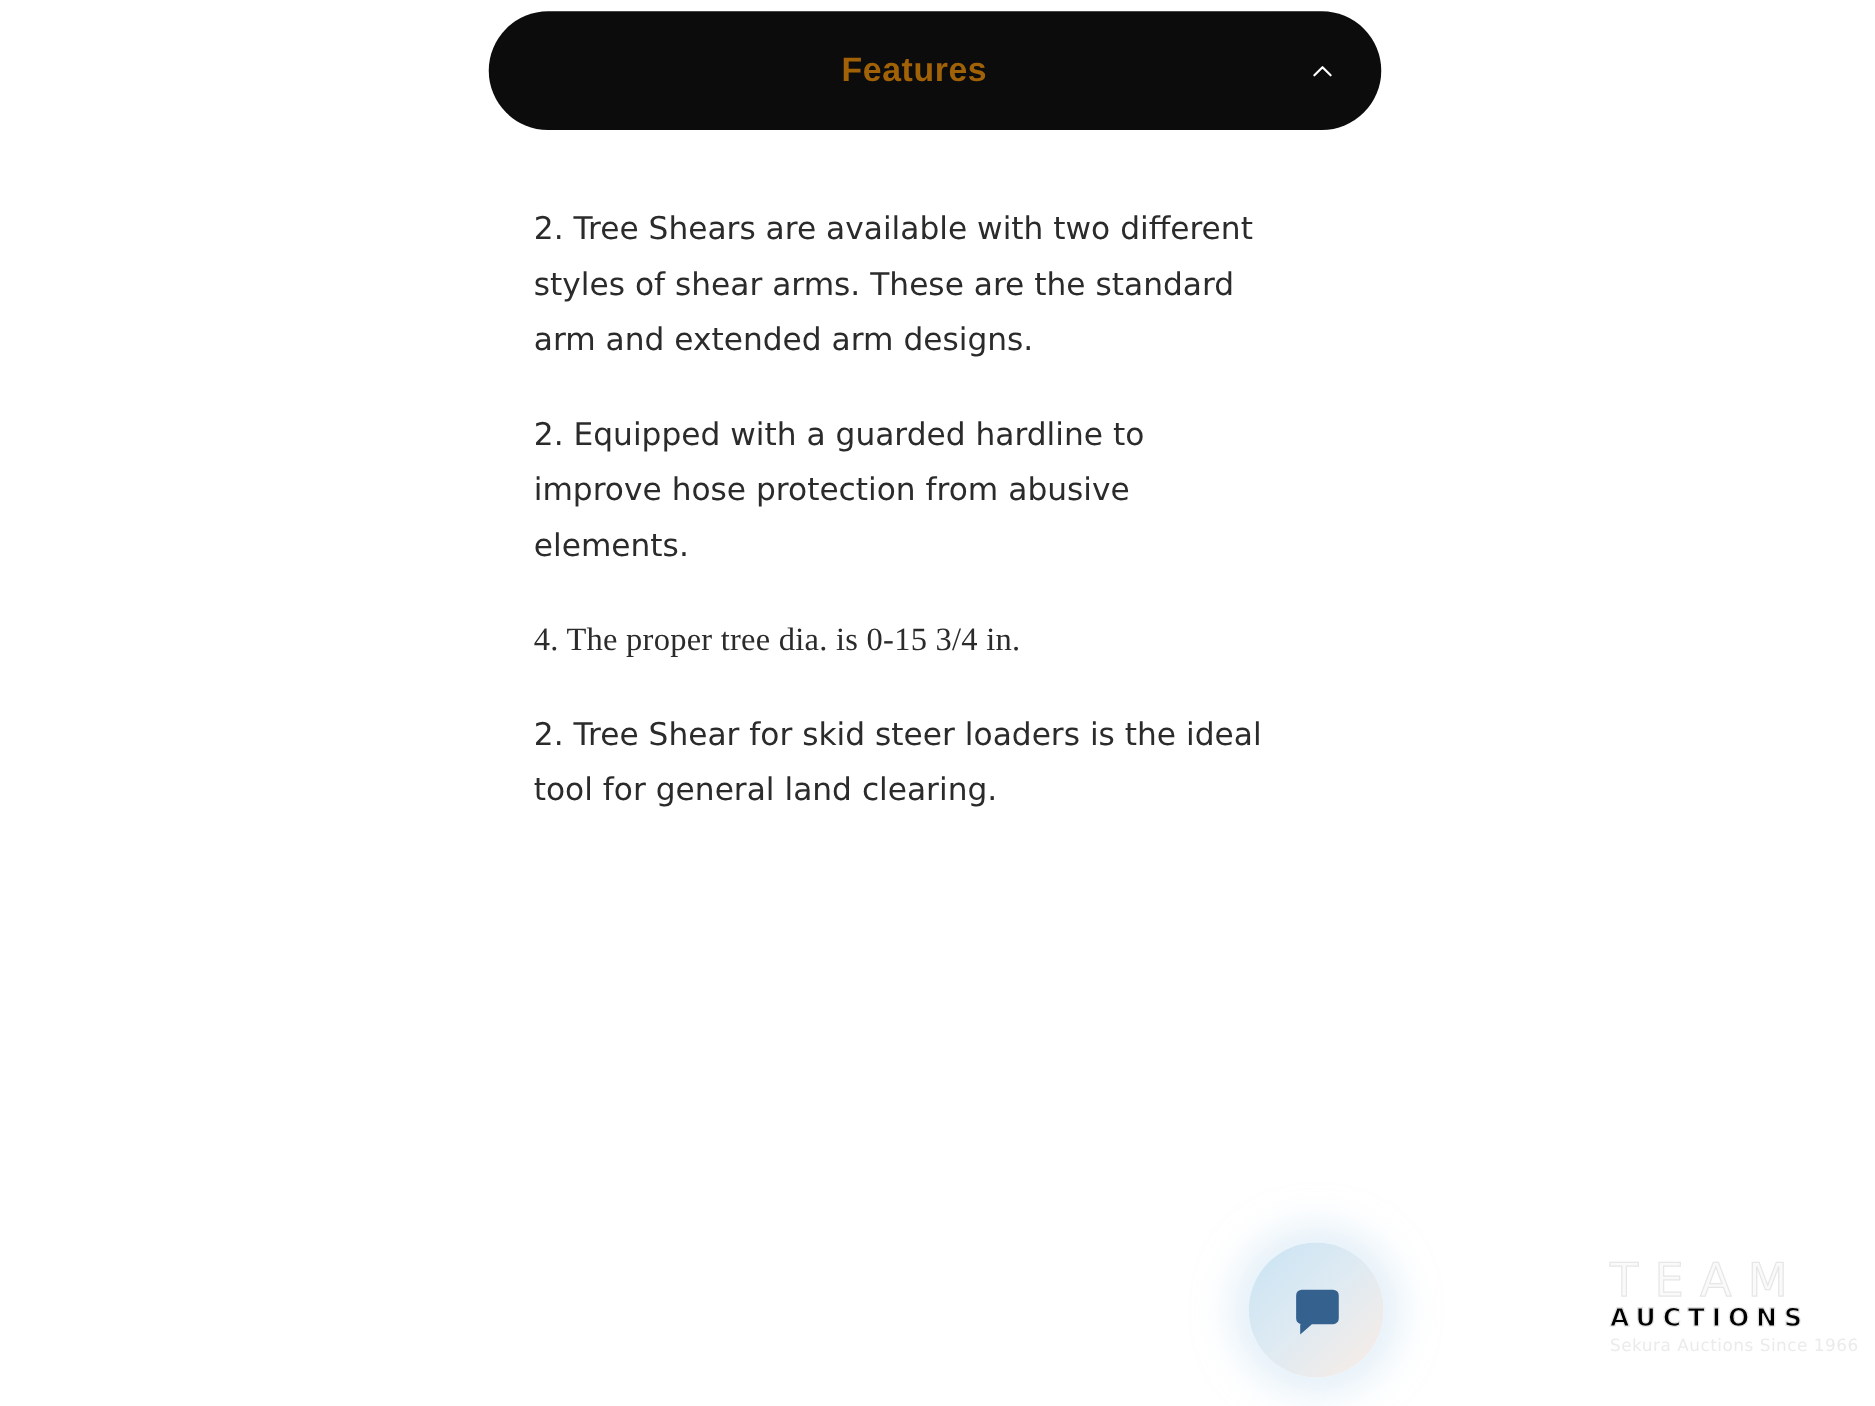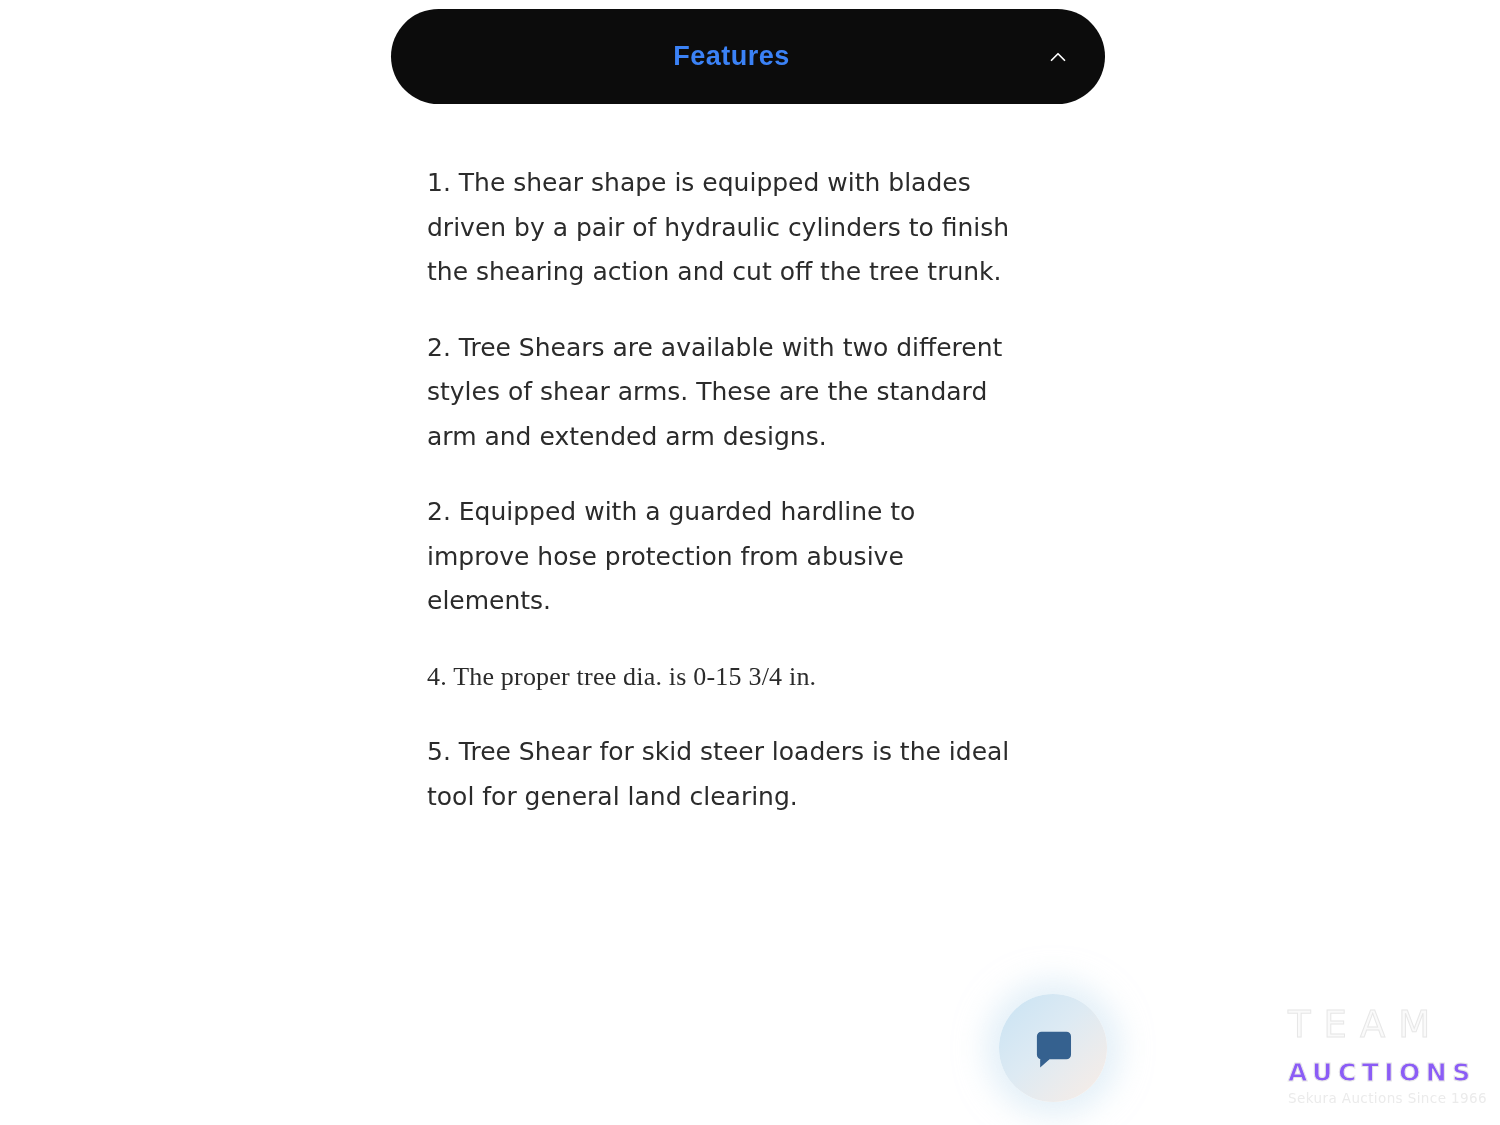--- a/index.html
+++ b/index.html
@@ -23,21 +23,21 @@
     border: none;
     border-radius: 48px;
     background: #0c0c0c;
     display: flex;
     align-items: center;
     justify-content: center;
     padding-right: 50px; 
     cursor: pointer;
   }
   .accordion-title {
-    color: #3b82f6;
+    color: #a16207;
     font-size: 27px;
     font-weight: bold;
     letter-spacing: 0.5px;
     margin-left: 11px;
   }
   .chevron {
     position: absolute;
     right: 34px;
     top: 50%;
     transform: translateY(-50%);
@@ -96,25 +96,25 @@
     line-height: 1;
   }
   .wm-team {
     font-size: 37px;
     font-weight: normal;
     letter-spacing: 13px;
     color: #fafafa;
     -webkit-text-stroke: 1px #e7e7e7;
   }
   .wm-auctions {
-    font-size: 25px;
+    font-size: 20px;
     font-weight: bold;
     letter-spacing: 5.5px;
-    margin-top: 17px;
-    color: #8b5cf6;
+    margin-top: 1px;
+    color: #000000;
     -webkit-text-stroke: 1px #e7e7e7;
   }
   .wm-tagline {
     font-size: 13.5px;
     font-weight: normal;
     letter-spacing: 0.4px;
     margin-top: 7px;
     color: #ebebeb;
   }
 </style>
@@ -126,31 +126,28 @@
   <button class="accordion">
     <span class="accordion-title">Features</span>
     <span class="chevron">
       <svg width="26" height="26" viewBox="0 0 24 24" fill="none" stroke="#ffffff" stroke-width="1.6" stroke-linecap="round" stroke-linejoin="round">
         <polyline points="6 15 12 9 18 15"></polyline>
       </svg>
     </span>
   </button>
 
   <div class="content">
-    <p>1. The shear shape is equipped with blades
-driven by a pair of hydraulic cylinders to finish
-the shearing action and cut off the tree trunk.</p>
     <p>2. Tree Shears are available with two different
 styles of shear arms. These are the standard
 arm and extended arm designs.</p>
     <p>2. Equipped with a guarded hardline to
 improve hose protection from abusive
 elements.</p>
     <p class="alt-font">4. The proper tree dia. is 0-15 3/4 in.</p>
-    <p>5. Tree Shear for skid steer loaders is the ideal
+    <p>2. Tree Shear for skid steer loaders is the ideal
 tool for general land clearing.</p>
   </div>
 
   <button class="chat-btn">
     <span class="chat-icon">
       <svg width="46" height="46" viewBox="0 0 24 24" fill="#35618f">
         <path d="M6 3.5 h13 a2.4 2.4 0 0 1 2.4 2.4 v9.6 a2.4 2.4 0 0 1 -2.4 2.4 H10.2 l-4.9 4.3 v-4.3 H6 a2.4 2.4 0 0 1 -2.4 -2.4 V5.9 A2.4 2.4 0 0 1 6 3.5 z"></path>
       </svg>
     </span>
   </button>

